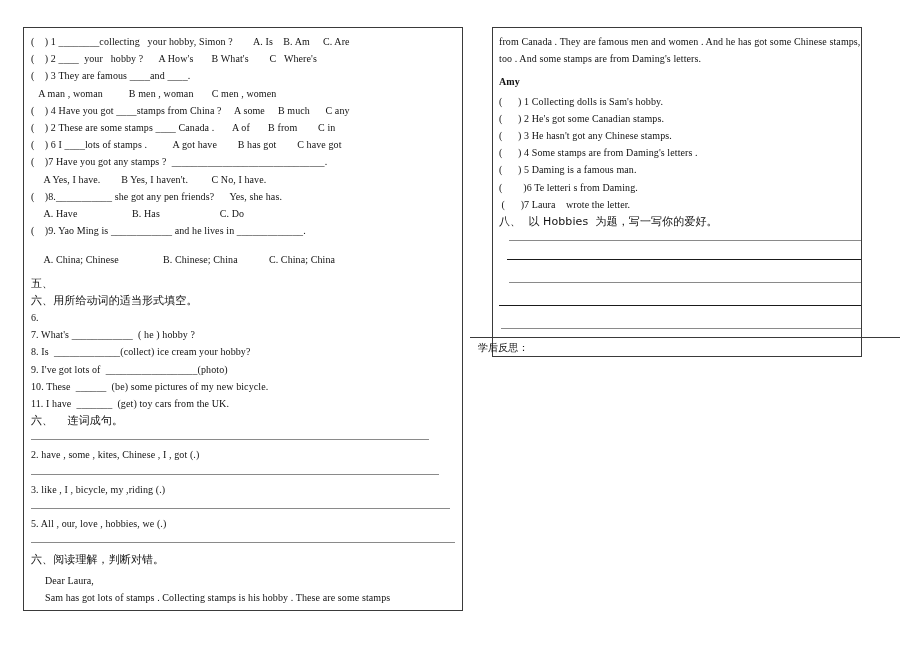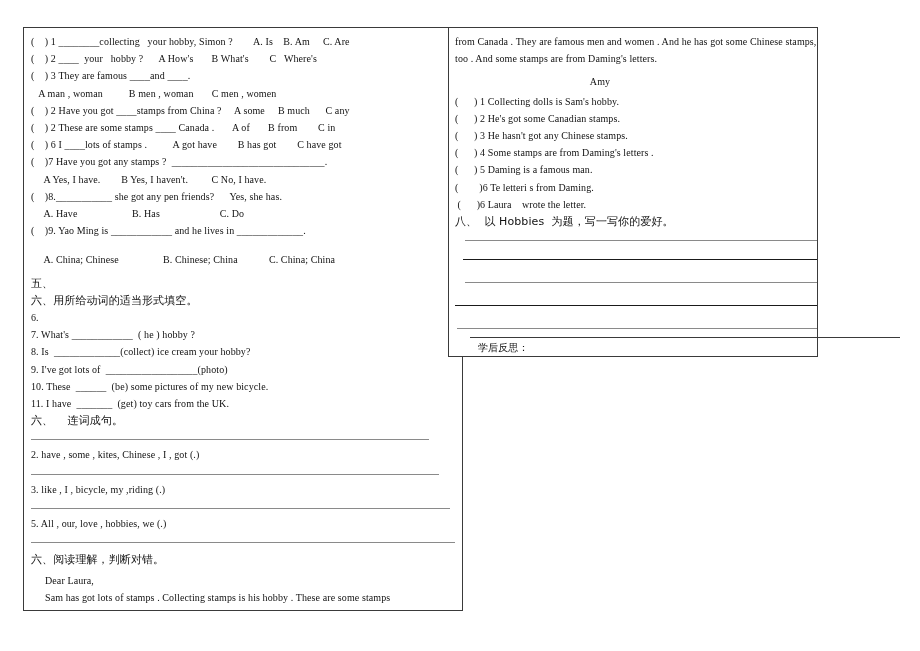--- a/index.html
+++ b/index.html
@@ -26,21 +26,21 @@
 
   #left-panel {
     left: 23px;
     top: 27px;
     width: 440px;
     height: 584px;
     padding: 5px 7px 0 7px;
   }
 
   #right-panel {
-    left: 448px;
+    left: 492px;
     top: 27px;
     width: 370px;
     height: 330px;
     padding: 5px 6px 0 6px;
   }
 
   .ln {
     font-size: 10px;
     line-height: 17.2px;
     white-space: pre;
@@ -73,32 +73,32 @@
     top: 337px;
     width: 430px;
     height: 20px;
     box-sizing: border-box;
     border-top: 1px solid #3a3a3a;
     padding: 2px 0 0 8px;
   }
   #reflect-box .ln { font-size: 10px; line-height: 15px; }
 
   .indent1 { padding-left: 14px; }
-  .indentr { text-align: center; padding-right: 66px; }
+  .indentr { text-align: left; padding-right: 66px; font-weight: bold; }
 </style>
 </head>
 <body>
 
 <div class="panel" id="left-panel">
 
   <div class="ln">(    ) 1 ________collecting   your hobby, Simon ?        A. Is    B. Am     C. Are</div>
   <div class="ln">(    ) 2 ____  your   hobby ?      A How's       B What's        C   Where's</div>
   <div class="ln">(    ) 3 They are famous ____and ____.</div>
   <div class="ln">   A man , woman          B men , woman       C men , women</div>
-  <div class="ln">(    ) 2 Have you got ____stamps from China ?     A some     B much      C any</div>
+  <div class="ln">(    ) 4 Have you got ____stamps from China ?     A some     B much      C any</div>
   <div class="ln">(    ) 2 These are some stamps ____ Canada .       A of       B from        C in</div>
   <div class="ln">(    ) 6 I ____lots of stamps .          A got have        B has got        C have got</div>
   <div class="ln">(    )7 Have you got any stamps ?  ______________________________.</div>
   <div class="ln">     A Yes, I have.        B Yes, I haven't.         C No, I have.</div>
   <div class="ln">(    )8.___________ she got any pen friends?      Yes, she has.</div>
   <div class="ln">     A. Have                     B. Has                       C. Do</div>
   <div class="ln">(    )9. Yao Ming is ____________ and he lives in _____________.</div>
   <div class="spacer-12"></div>
   <div class="ln">     A. China; Chinese                 B. Chinese; China            C. China; China</div>
 
@@ -145,21 +145,21 @@
   <div class="spacer-6"></div>
   <div class="ln indentr">Amy</div>
   <div class="spacer-2"></div>
 
   <div class="ln">(      ) 1 Collecting dolls is Sam's hobby.</div>
   <div class="ln">(      ) 2 He's got some Canadian stamps.</div>
   <div class="ln">(      ) 3 He hasn't got any Chinese stamps.</div>
   <div class="ln">(      ) 4 Some stamps are from Daming's letters .</div>
   <div class="ln">(      ) 5 Daming is a famous man.</div>
   <div class="ln">(        )6 Te letteri s from Daming.</div>
-  <div class="ln"> (      )6 Laura    wrote the letter.</div>
+  <div class="ln"> (      )7 Laura    wrote the letter.</div>
 
   <div class="ln cn">八、  以 Hobbies  为题，写一写你的爱好。</div>
 
   <div class="spacer-10"></div>
   <div class="rule" style="margin-left:10px; width:405px;"></div>
   <div class="spacer-12"></div>
   <div class="spacer-6"></div>
   <div class="rule dark" style="margin-left:8px; width:411px;"></div>
   <div class="spacer-12"></div>
   <div class="spacer-10"></div>

